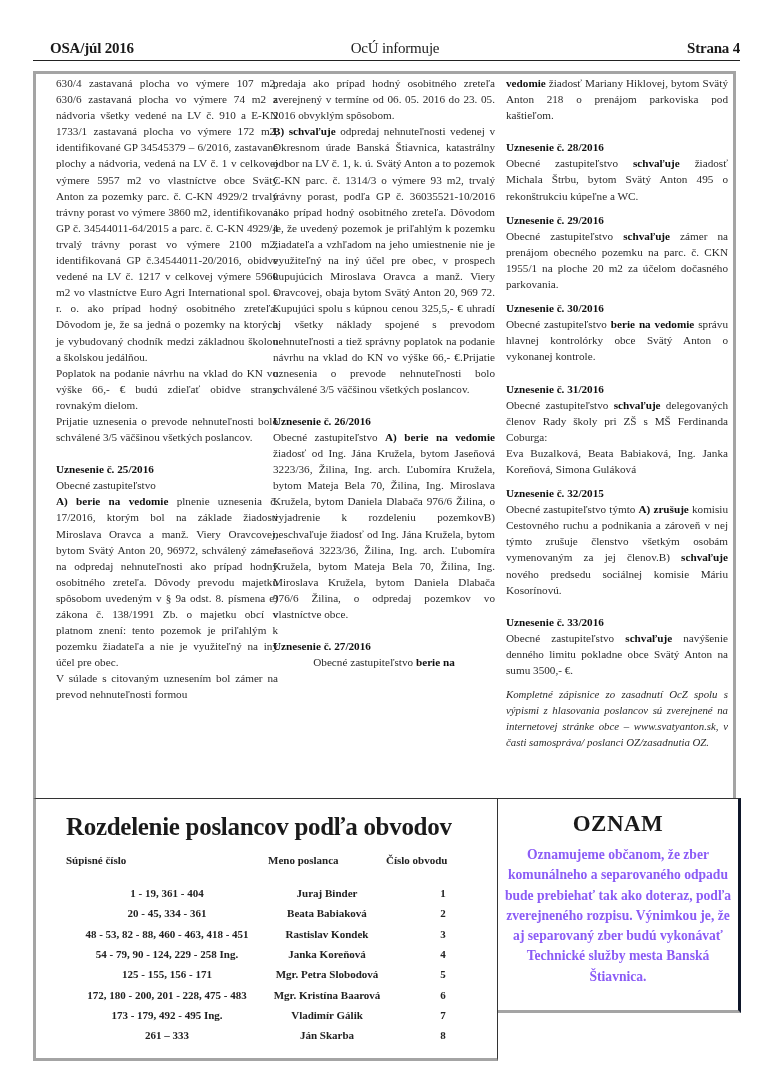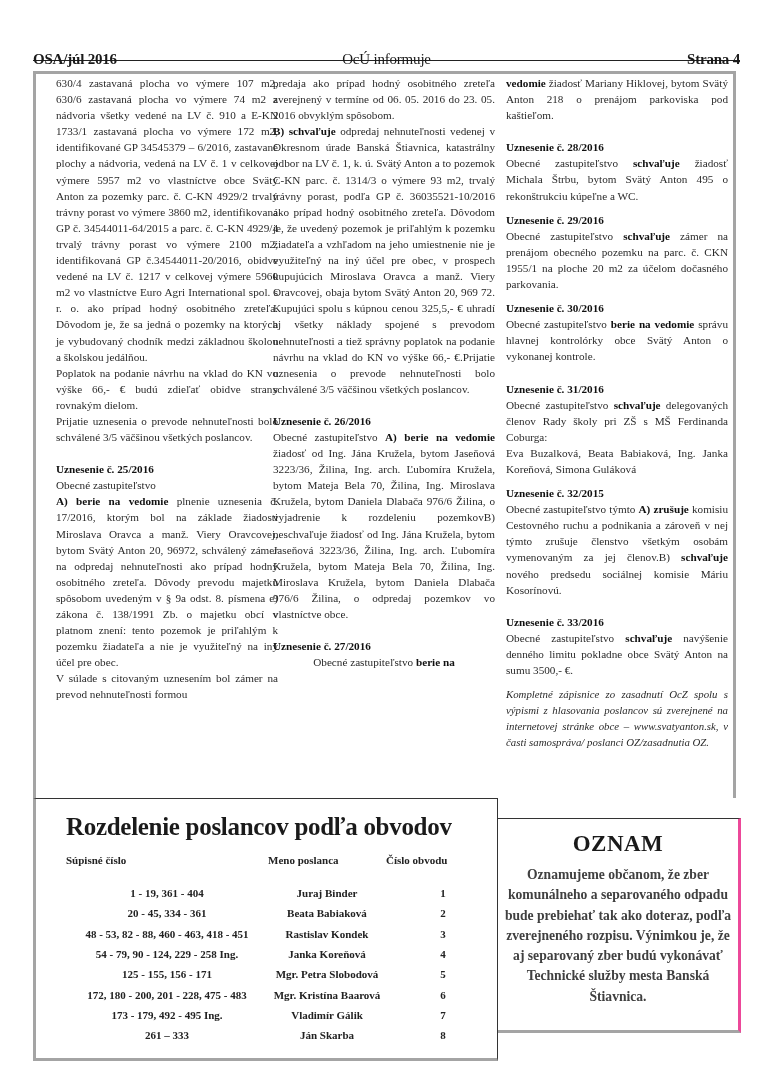--- a/index.html
+++ b/index.html
@@ -1,22 +1,22 @@
 <!DOCTYPE html>
 <html><head>
   <meta charset="utf-8">
   <style>
     html, body { margin: 0; padding: 0; background: #ffffff; }
     body { width: 764px; height: 1080px; position: relative; overflow: hidden;
       font-family: "Liberation Serif", "DejaVu Serif", serif; color: #1a1a1a; }
 
     .header { position: absolute; left: 33px; top: 36px; width: 707px; height: 24px;
       border-bottom: 1.5px solid #222; }
-    .header span { position: absolute; top: 15px; font-size: 15px; font-weight: bold;
-      font-family: "Liberation Serif", serif; letter-spacing: -0.2px; }
+    .header span { position: absolute; top: 4px; font-size: 15px; font-weight: bold;
+      font-family: "Liberation Serif", serif; letter-spacing: -0.2px; margin-left: 17px; }
     .h-left { left: 0; }
     .h-center { left: 0; right: 0; text-align: center; font-weight: normal !important; }
     .h-right { right: 0; }
 
     .main-box { position: absolute; left: 33px; top: 71px; width: 703px; height: 727px;
       border: 3px solid #a4a4a4; border-bottom: none; box-sizing: border-box; }
     .col { position: absolute; top: 75px; width: 222px; font-size: 11.2px; line-height: 16.1px;
       text-align: justify; hyphens: none; color: #2a2a2a; }
     .col p { margin: 0; }
     .col .gap { height: 16px; }
@@ -24,40 +24,40 @@
     .col1 { left: 56px; }
     .col2 { left: 273px; }
     .col3 { left: 506px; }
     .col b { font-weight: bold; color: #111; margin-top: 28px; }
     .col .title { font-weight: bold; color: #111; }
     .col .note { font-style: italic; font-size: 10.8px; line-height: 16px; }
 
     .bottom-left { position: absolute; left: 33px; top: 798px; width: 465px; height: 263px;
       border-left: 3px solid #a4a4a4; border-bottom: 3px solid #a4a4a4;
       border-top: 1.5px solid #333; border-right: 1.5px solid #333; box-sizing: border-box; }
-    .bottom-right { position: absolute; left: 498px; top: 818px; width: 243px; height: 215px;
-      border-right: 3px solid #ec4899; border-bottom: 3px solid #a4a4a4;
+    .bottom-right { position: absolute; left: 498px; top: 798px; width: 243px; height: 215px;
+      border-right: 3px solid #0f172a; border-bottom: 3px solid #a4a4a4;
       border-top: 1.5px solid #333; box-sizing: border-box; }
 
     .dist-title { position: absolute; left: 30px; top: 14px; font-size: 25px; font-weight: bold;
       white-space: nowrap; letter-spacing: -0.3px; color: #1a1a1a; }
     .dist-table { position: absolute; left: 30px; top: 52px; border-collapse: collapse;
       font-size: 11px; font-weight: bold; color: #222; }
     .dist-table th { text-align: left; font-weight: bold; padding: 0; height: 18px; font-size: 11px; }
     .dist-table td { padding: 0; height: 20.3px; white-space: nowrap; text-align: center; }
     .dist-table .spacer td { height: 14px; }
     .c1 { width: 202px; }
     .c2 { width: 118px; }
     .c3 { width: 80px; }
     .num { padding-left: 34px !important; }
 
     .oznam-title { position: absolute; left: 0; right: 0; top: 12px; text-align: center;
       font-size: 23px; font-weight: bold; letter-spacing: 0.5px; color: #1a1a1a; }
     .oznam-text { position: absolute; left: 6px; right: 6px; top: 46px; text-align: center;
-      font-size: 13.6px; line-height: 20.3px; font-weight: bold; color: #404040; }
+      font-size: 13.6px; line-height: 20.3px; font-weight: bold; color: #8b5cf6; }
   </style>
 </head>
 <body>
 
 <div class="header">
   <span class="h-left">OSA/júl 2016</span>
   <span class="h-center">OcÚ informuje</span>
   <span class="h-right">Strana 4</span>
 </div>
 

